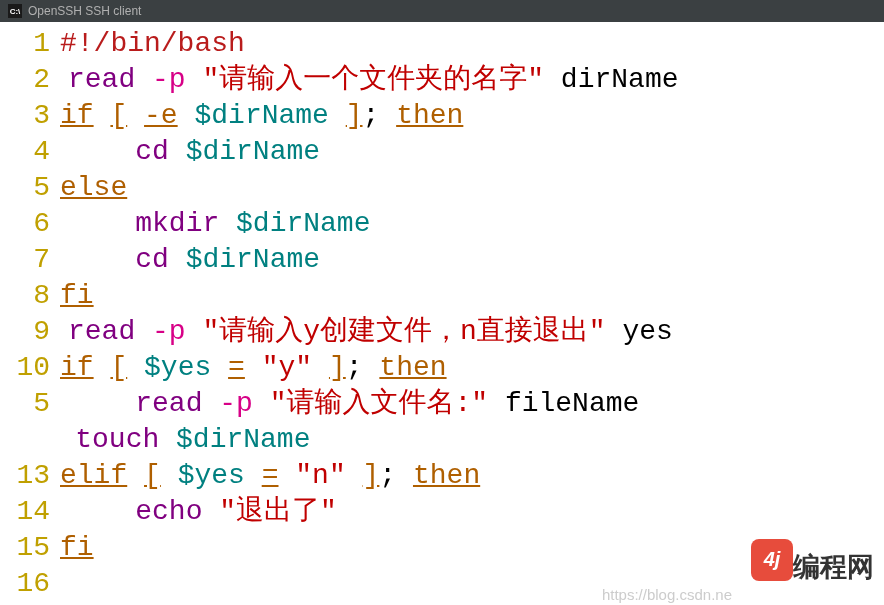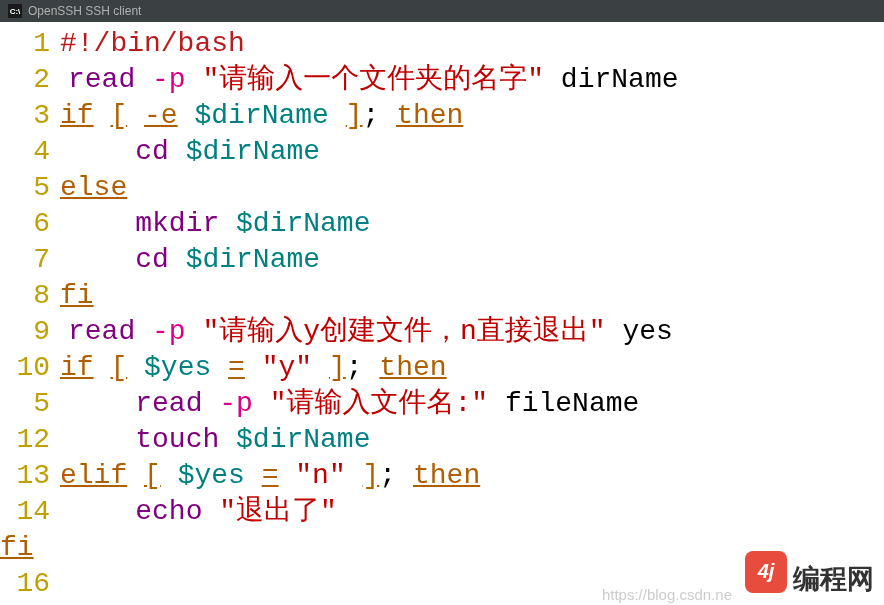--- a/index.html
+++ b/index.html
@@ -59,25 +59,25 @@
     .c-blue { color: #b91c1c; }
     .c-purple { color: #800080; margin-left: 8px; }
     .c-darkorange { color: #af5f00; text-decoration: underline; }
     .c-red { color: #c00000; }
     .c-magenta { color: #d70087; }
     .c-teal { color: #008080; }
     .c-black { color: #000000; }
     .tilde { color: #0000ff; font-size: 28px; padding-left: 0px; }
     .watermark {
       position: absolute;
-      bottom: 8px;
+      bottom: 20px;
       right: 10px;
       display: flex;
       align-items: center;
-      gap: 6px;
+      gap: 0;
       font-family: "Microsoft YaHei", Arial, sans-serif;
     }
     .watermark-logo {
       width: 42px;
       height: 42px;
       background: #e74c3c;
       border-radius: 8px;
       display: flex;
       align-items: center;
       justify-content: center;
@@ -115,24 +115,24 @@
       <div class="line"><span class="ln">2</span><span class="code"><span class="c-purple">read</span><span class="c-black"> </span><span class="c-magenta">-p</span><span class="c-black"> </span><span class="c-red">"请输入一个文件夹的名字"</span><span class="c-black"> dirName</span></span></div>
       <div class="line"><span class="ln">3</span><span class="code"><span class="c-darkorange">if</span><span class="c-black"> </span><span class="c-darkorange">[</span><span class="c-black"> </span><span class="c-darkorange">-e</span><span class="c-black"> </span><span class="c-teal">$dirName</span><span class="c-black"> </span><span class="c-darkorange">]</span><span class="c-black">; </span><span class="c-darkorange">then</span></span></div>
       <div class="line"><span class="ln">4</span><span class="code"><span class="c-black">    </span><span class="c-purple">cd</span><span class="c-black"> </span><span class="c-teal">$dirName</span></span></div>
       <div class="line"><span class="ln">5</span><span class="code"><span class="c-darkorange">else</span></span></div>
       <div class="line"><span class="ln">6</span><span class="code"><span class="c-black">    </span><span class="c-purple">mkdir</span><span class="c-black"> </span><span class="c-teal">$dirName</span></span></div>
       <div class="line"><span class="ln">7</span><span class="code"><span class="c-black">    </span><span class="c-purple">cd</span><span class="c-black"> </span><span class="c-teal">$dirName</span></span></div>
       <div class="line"><span class="ln">8</span><span class="code"><span class="c-darkorange">fi</span></span></div>
       <div class="line"><span class="ln">9</span><span class="code"><span class="c-purple">read</span><span class="c-black"> </span><span class="c-magenta">-p</span><span class="c-black"> </span><span class="c-red">"请输入y创建文件，n直接退出"</span><span class="c-black"> yes</span></span></div>
       <div class="line"><span class="ln">10</span><span class="code"><span class="c-darkorange">if</span><span class="c-black"> </span><span class="c-darkorange">[</span><span class="c-black"> </span><span class="c-teal">$yes</span><span class="c-black"> </span><span class="c-darkorange">=</span><span class="c-black"> </span><span class="c-red">"y"</span><span class="c-black"> </span><span class="c-darkorange">]</span><span class="c-black">; </span><span class="c-darkorange">then</span></span></div>
       <div class="line"><span class="ln">5</span><span class="code"><span class="c-black">    </span><span class="c-purple">read</span><span class="c-black"> </span><span class="c-magenta">-p</span><span class="c-black"> </span><span class="c-red">"请输入文件名:"</span><span class="c-black"> fileName</span></span></div>
-      <div class="line"><span class="ln">12</span><span class="code"><span class="c-black">    </span><span class="c-purple">touch</span><span class="c-black"> </span><span class="c-teal">$dirName</span></span></div>
+      <div class="line"><span class="code"><span class="c-black">    </span><span class="c-purple">touch</span><span class="c-black"> </span><span class="c-teal">$dirName</span></span></div>
       <div class="line"><span class="ln">13</span><span class="code"><span class="c-darkorange">elif</span><span class="c-black"> </span><span class="c-darkorange">[</span><span class="c-black"> </span><span class="c-teal">$yes</span><span class="c-black"> </span><span class="c-darkorange">=</span><span class="c-black"> </span><span class="c-red">"n"</span><span class="c-black"> </span><span class="c-darkorange">]</span><span class="c-black">; </span><span class="c-darkorange">then</span></span></div>
       <div class="line"><span class="ln">14</span><span class="code"><span class="c-black">    </span><span class="c-purple">echo</span><span class="c-black"> </span><span class="c-red">"退出了"</span></span></div>
-      <div class="line"><span class="code"><span class="c-darkorange">fi</span></span></div>
+      <div class="line"><span class="ln">15</span><span class="code"><span class="c-darkorange">fi</span></span></div>
       <div class="line"><span class="ln">16</span><span class="code"></span></div>
     </div>
   <div class="line"><span class="tilde">~</span></div>
 
   <div class="watermark-url">https://blog.csdn.ne</div>
   <div class="watermark">
     <div class="watermark-logo">4j</div>
     <div class="watermark-text">编程网</div>
   </div>
 </div>

